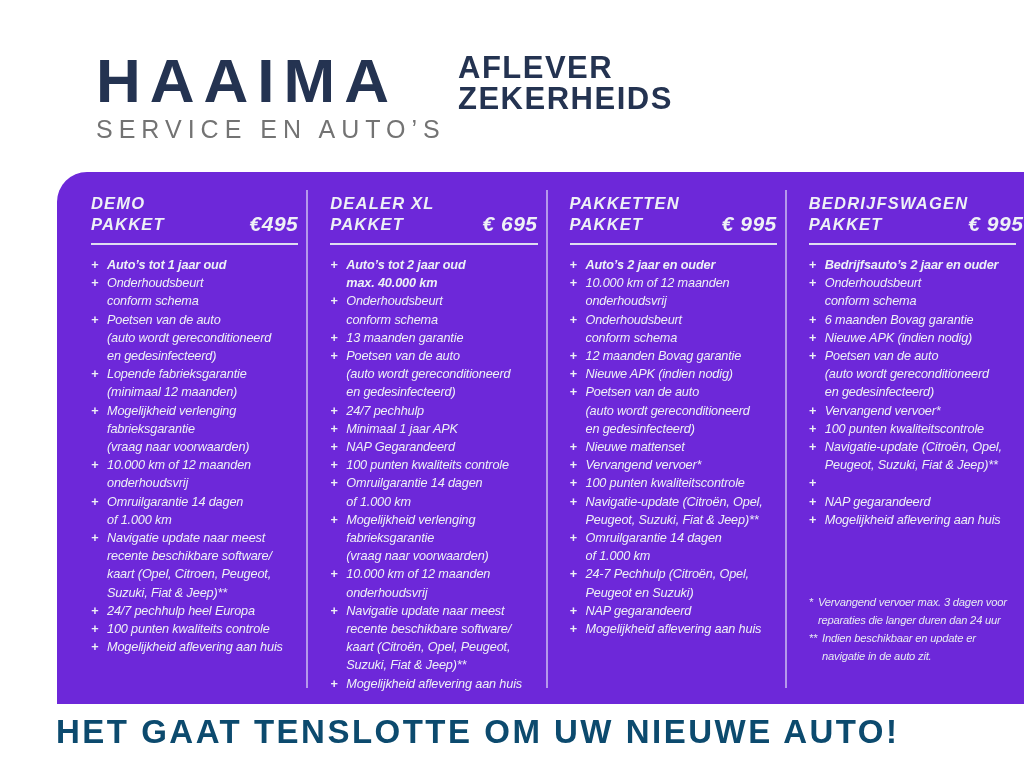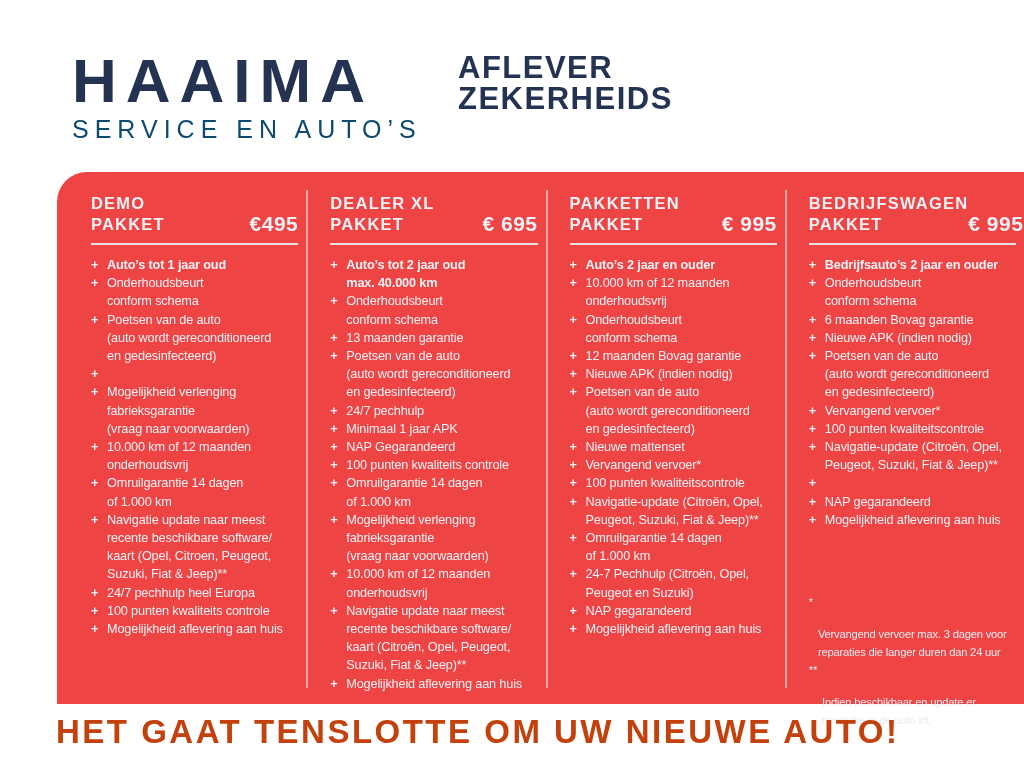--- a/index.html
+++ b/index.html
@@ -1,52 +1,52 @@
 <!DOCTYPE html>
 <html><head>
 <meta charset="utf-8">
 <style>
   * { margin:0; padding:0; box-sizing:border-box; }
   html,body { width:1024px; height:768px; background:#ffffff; }
   body { font-family:"Liberation Sans","DejaVu Sans",sans-serif; color:#233150; }
   .page { position:relative; width:1024px; height:768px; background:#ffffff; overflow:hidden; }
 
   
-  .logo { position:absolute; left:72px; top:50px; }
+  .logo { position:absolute; left:96px; top:50px; }
   .logo-title { font-size:62px; font-weight:800; letter-spacing:9px; line-height:1; color:#243351; }
-  .logo-subtitle { font-size:25px; font-weight:400; letter-spacing:6px; margin-top:3px; color:#0c4a6e; }
+  .logo-subtitle { font-size:25px; font-weight:400; letter-spacing:6px; margin-top:3px; color:#737373; }
   .page-title { position:absolute; left:458px; top:52px; font-size:31px; font-weight:800;
                 letter-spacing:1.5px; line-height:1.0; color:#243351; }
 
   
   .panel { position:absolute; left:57px; top:172px; width:967px; height:532px;
-           background:#ef4444; border-radius:30px 0 0 0; display:flex; color:#eef1f6; }
+           background:#6d28d9; border-radius:30px 0 0 0; display:flex; color:#eef1f6;font-style:italic; }
   .divider { flex:none; width:2px; background:rgba(240,244,250,0.55); margin:18px 0 16px; }
   .pkg-col { flex:1; padding:21px 2px 0 22px; min-width:0; }
   .pkg-col:first-child { padding-left:34px; }
 
   .pkg-header { display:flex; align-items:flex-end; justify-content:space-between; padding-right:6px; }
   .pkg-title-line { font-size:16.5px; font-weight:800; letter-spacing:1.2px; line-height:21px; }
   .pkg-price { font-size:21px; font-weight:600; letter-spacing:0.5px; line-height:1; padding-bottom:1px; white-space:nowrap; }
   .pkg-rule { height:2px; background:#e9edf3; opacity:0.92; margin:8px 6px 11px 0; }
 
   .pkg-items { font-size:12.7px; letter-spacing:-0.15px; line-height:18.2px; font-weight:400; }
   .item { display:flex; }
   .item.bold { font-weight:700; }
   .plus { flex:none; width:16px; font-weight:700; }
   .itext { white-space:pre-line; }
 
   .footnotes { margin-top:64px; font-size:11.2px; letter-spacing:-0.2px; line-height:18px; color:#e7ebf2; }
   .footnote { display:flex; }
   .fn-marker { flex:none; margin-right:5px; }
-  .fn-text { white-space:pre-line;margin-top:32px; }
+  .fn-text { white-space:pre-line; }
 
   
   .tagline { position:absolute; left:56px; top:713px; font-size:33px; font-weight:800;
-             letter-spacing:2.5px; color:#c2410c; white-space:nowrap; }
+             letter-spacing:2.5px; color:#0c4a6e; white-space:nowrap; }
 </style>
 </head>
 <body>
 
 <div class="page">
 
   <div class="logo">
     <div class="logo-title">HAAIMA</div>
     <div class="logo-subtitle">SERVICE EN AUTO’S</div>
   </div>
@@ -77,20 +77,22 @@
 conform schema</span>
           </div>
           <div class="item">
             <span class="plus">+</span>
             <span class="itext">Poetsen van de auto
 (auto wordt gereconditioneerd
 en gedesinfecteerd)</span>
           </div>
           <div class="item">
             <span class="plus">+</span>
+            <span class="itext">Lopende fabrieksgarantie
+(minimaal 12 maanden)</span>
           </div>
           <div class="item">
             <span class="plus">+</span>
             <span class="itext">Mogelijkheid verlenging
 fabrieksgarantie
 (vraag naar voorwaarden)</span>
           </div>
           <div class="item">
             <span class="plus">+</span>
             <span class="itext">10.000 km of 12 maanden

